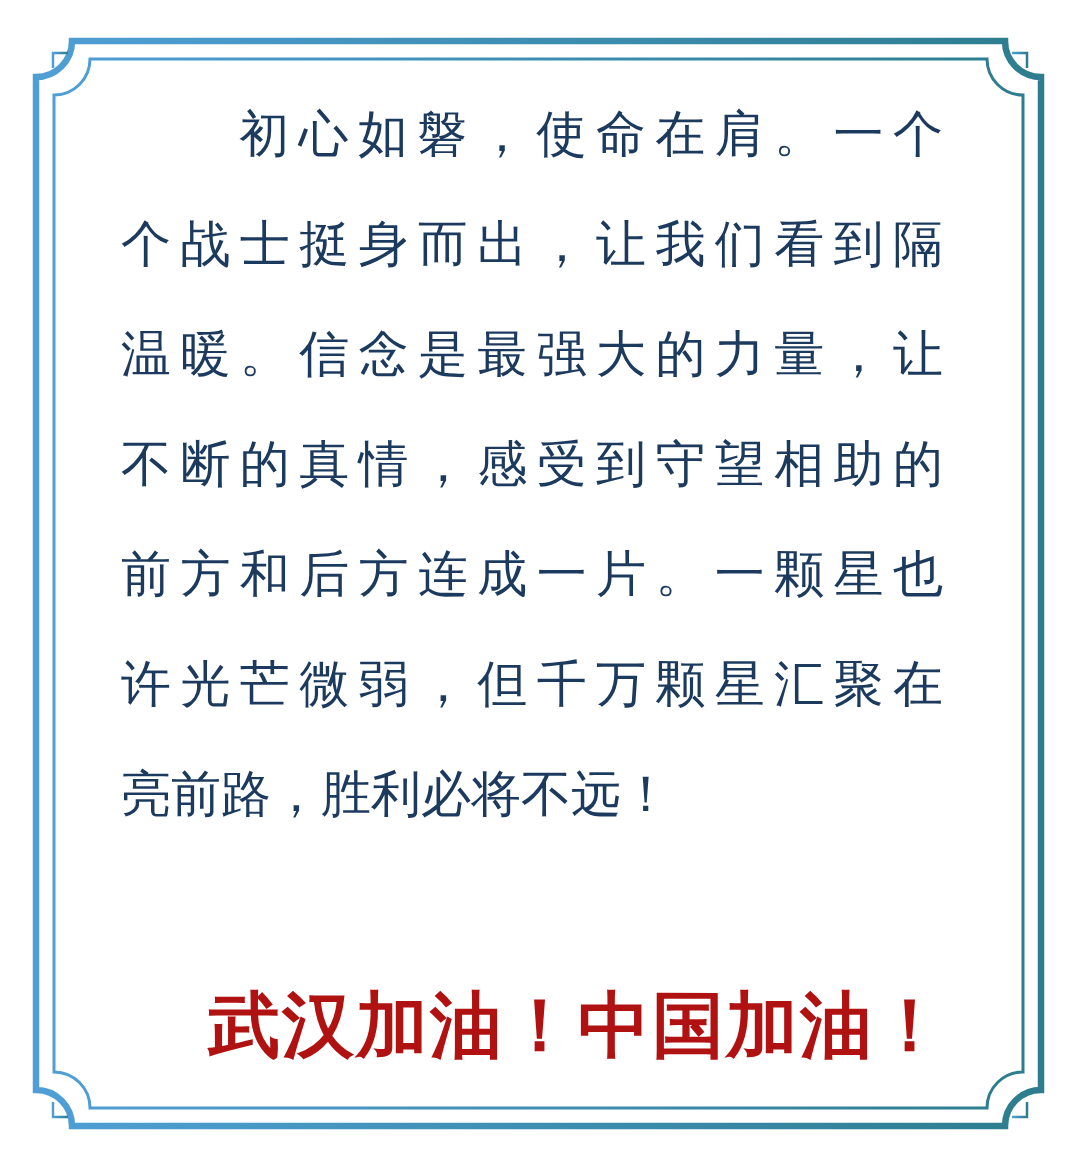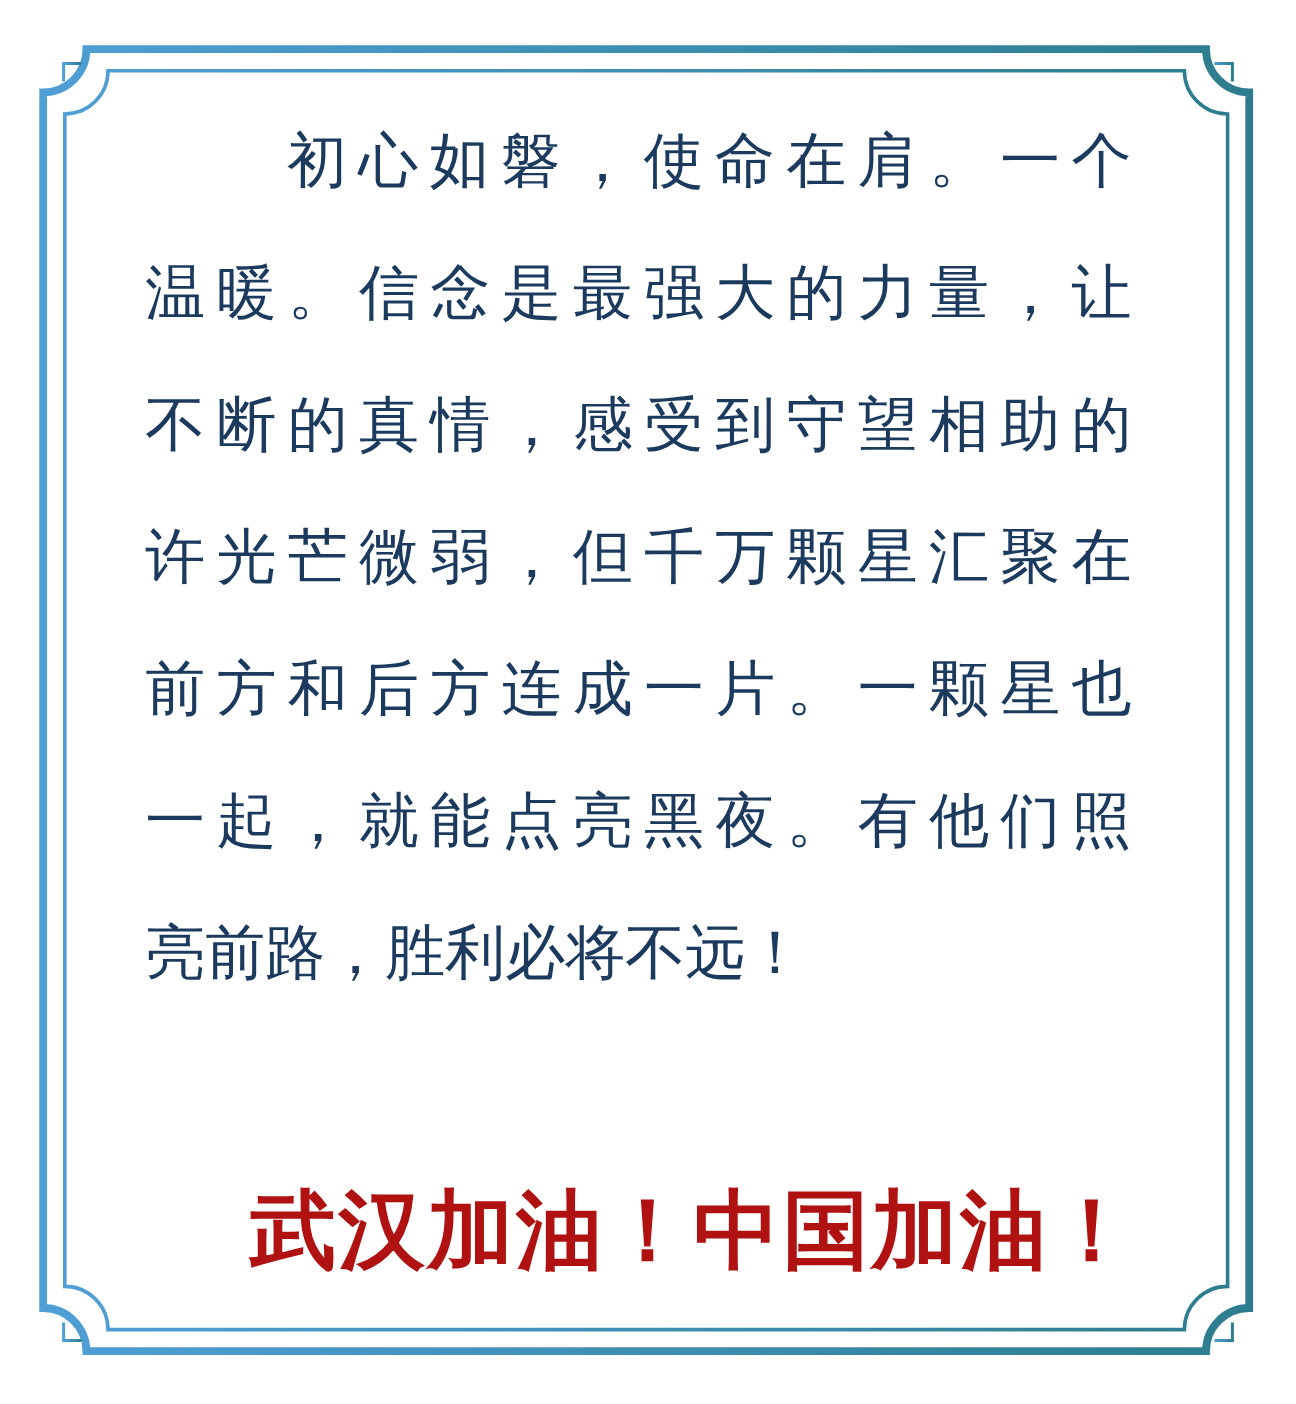--- a/index.html
+++ b/index.html
@@ -92,23 +92,23 @@
              A 36,36 0 0 0 90,59 Z" fill="none" stroke="url(#frameGrad)" stroke-width="3"></path>
 
     <path d="M 53,68 V 53 H 68" fill="none" stroke="url(#frameGrad)" stroke-width="2.5"></path>
     <path d="M 1027,68 V 53 H 1012" fill="none" stroke="url(#frameGrad)" stroke-width="2.5"></path>
     <path d="M 53,1102 V 1117 H 68" fill="none" stroke="url(#frameGrad)" stroke-width="2.5"></path>
     <path d="M 1027,1102 V 1117 H 1012" fill="none" stroke="url(#frameGrad)" stroke-width="2.5"></path>
   </svg>
 
   <div class="text-block">
     <div class="para-line first">初心如磐，使命在肩。一个</div>
+    <div class="para-line">个战士挺身而出，让我们看到隔</div>
     <div class="para-line">温暖。信念是最强大的力量，让</div>
     <div class="para-line">不断的真情，感受到守望相助的</div>
+    <div class="para-line">前方和后方连成一片。一颗星也</div>
     <div class="para-line">许光芒微弱，但千万颗星汇聚在</div>
-    <div class="para-line">前方和后方连成一片。一颗星也</div>
-    <div class="para-line">一起，就能点亮黑夜。有他们照</div>
     <div class="para-line last">亮前路，胜利必将不远！</div>
   </div>
 
   <div class="slogan">武汉加油！中国加油！</div>
 
 </div>
 
 </body></html>

